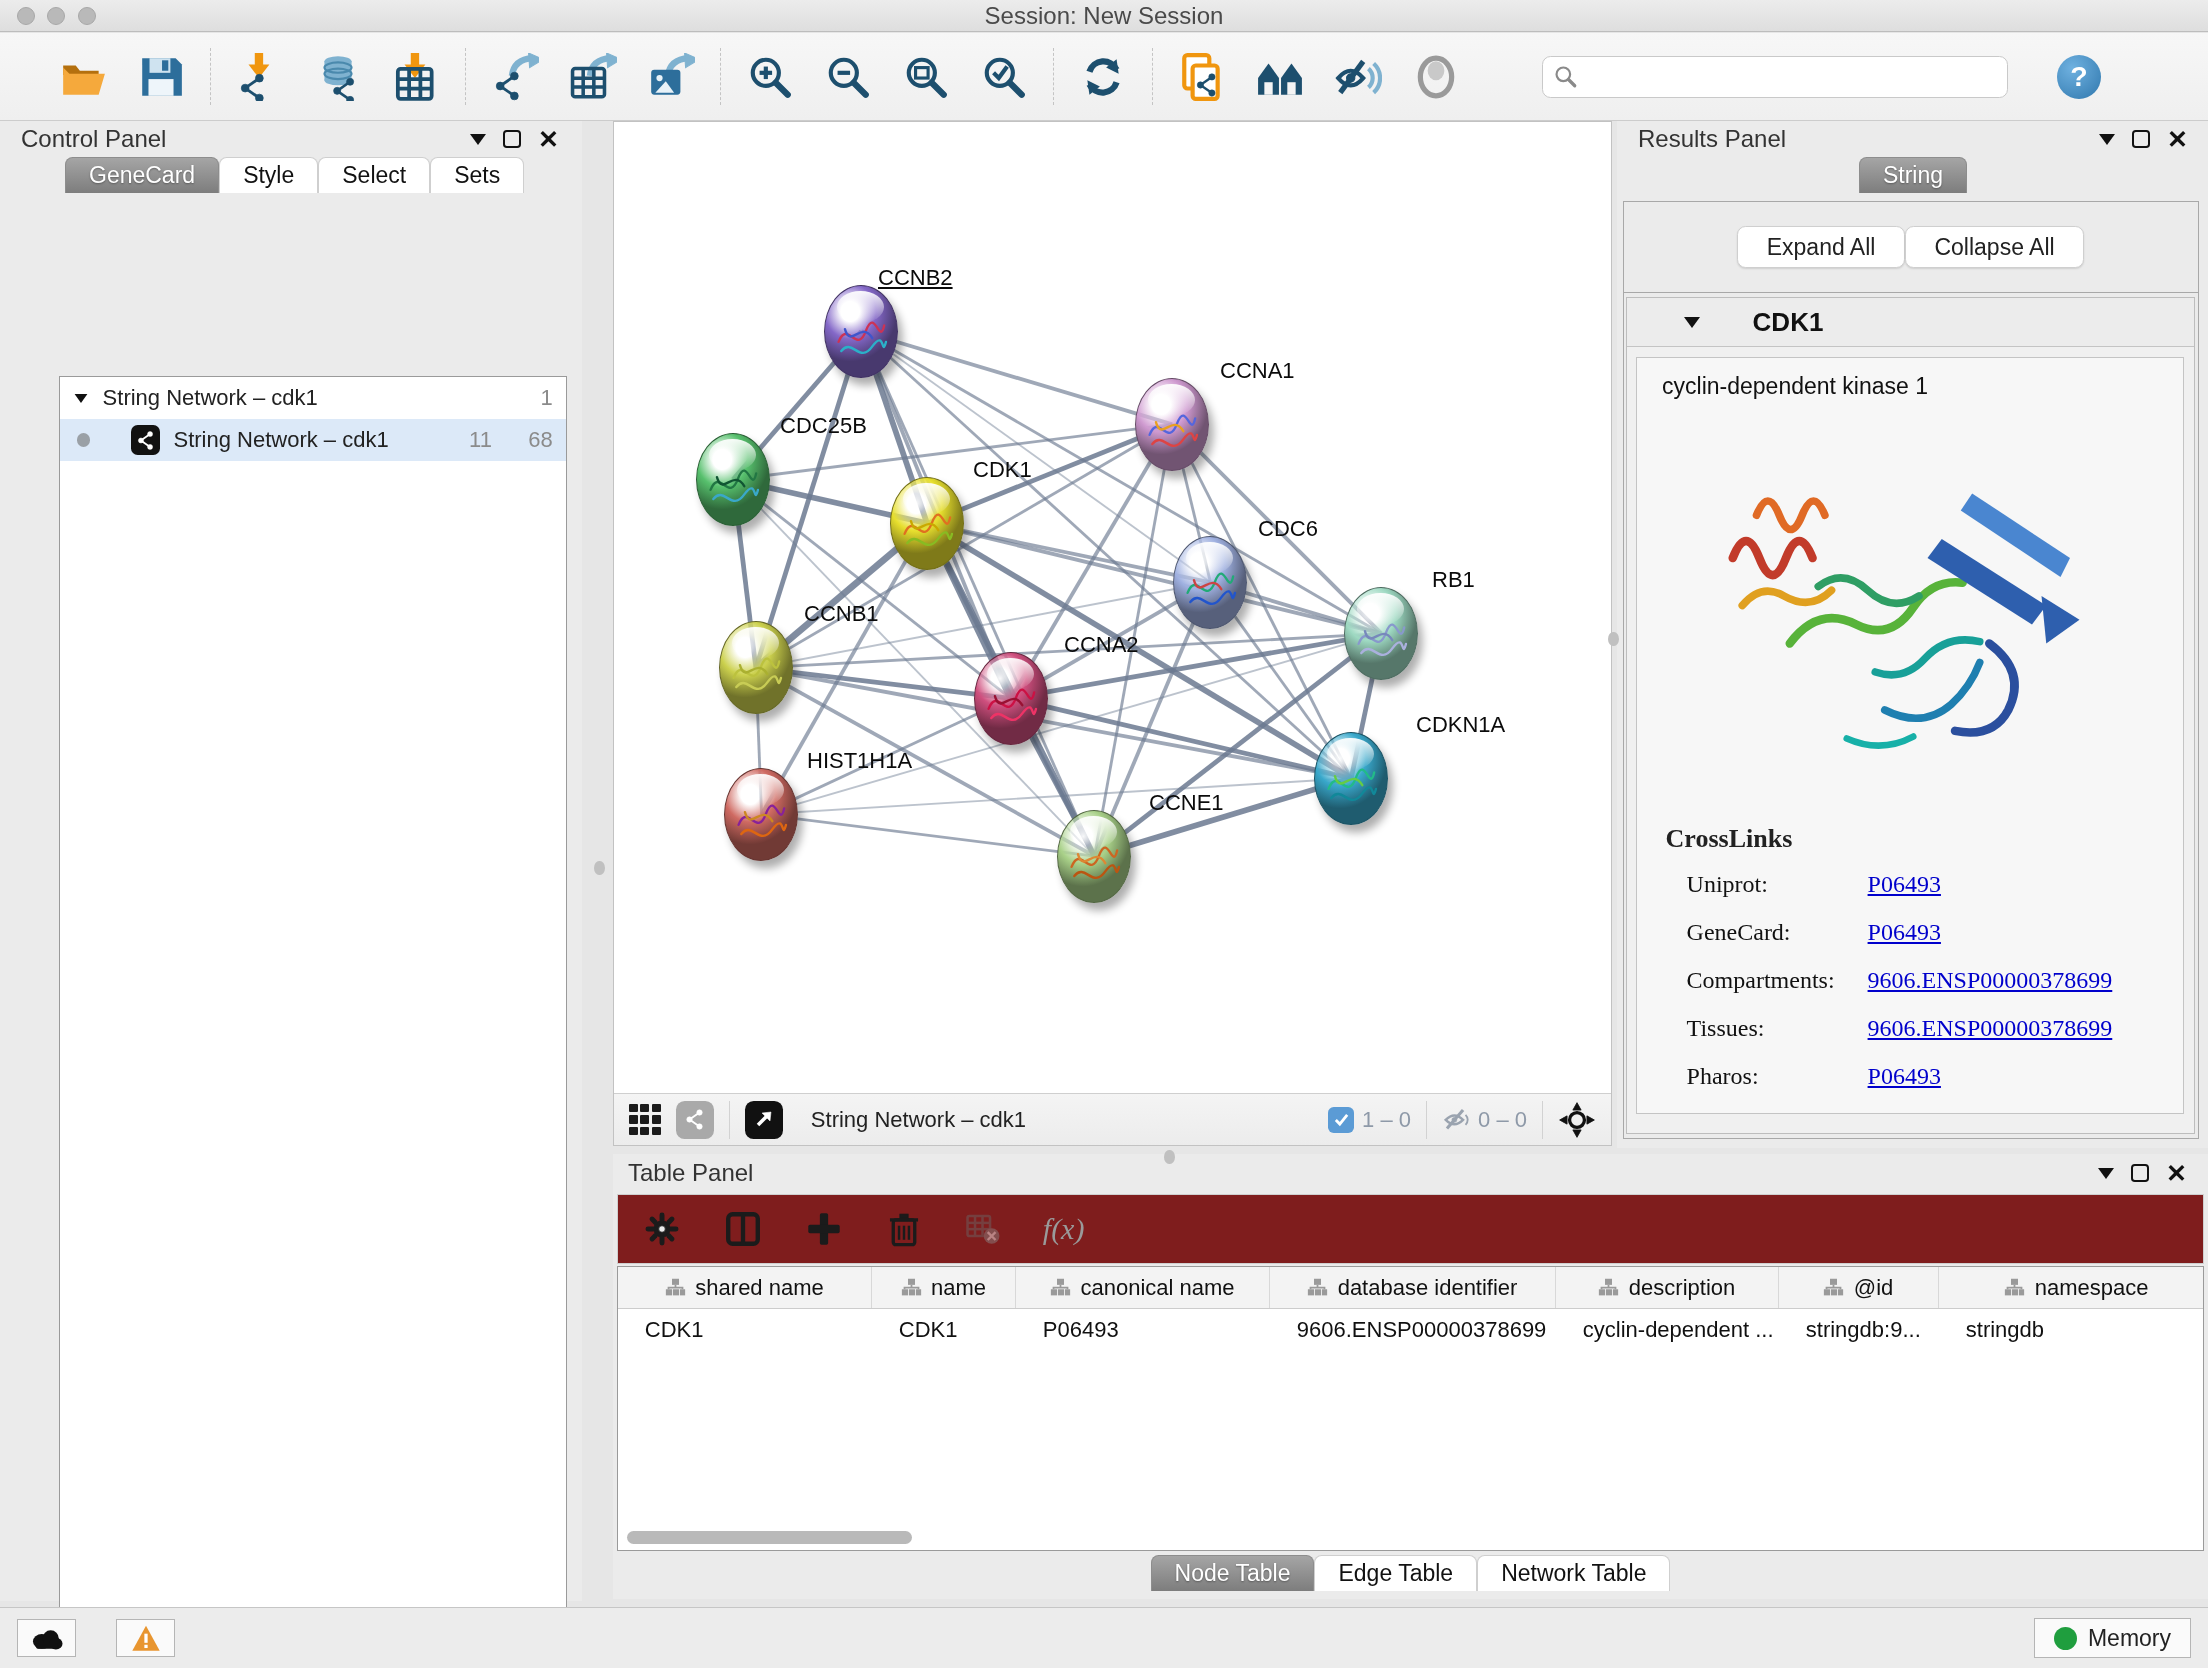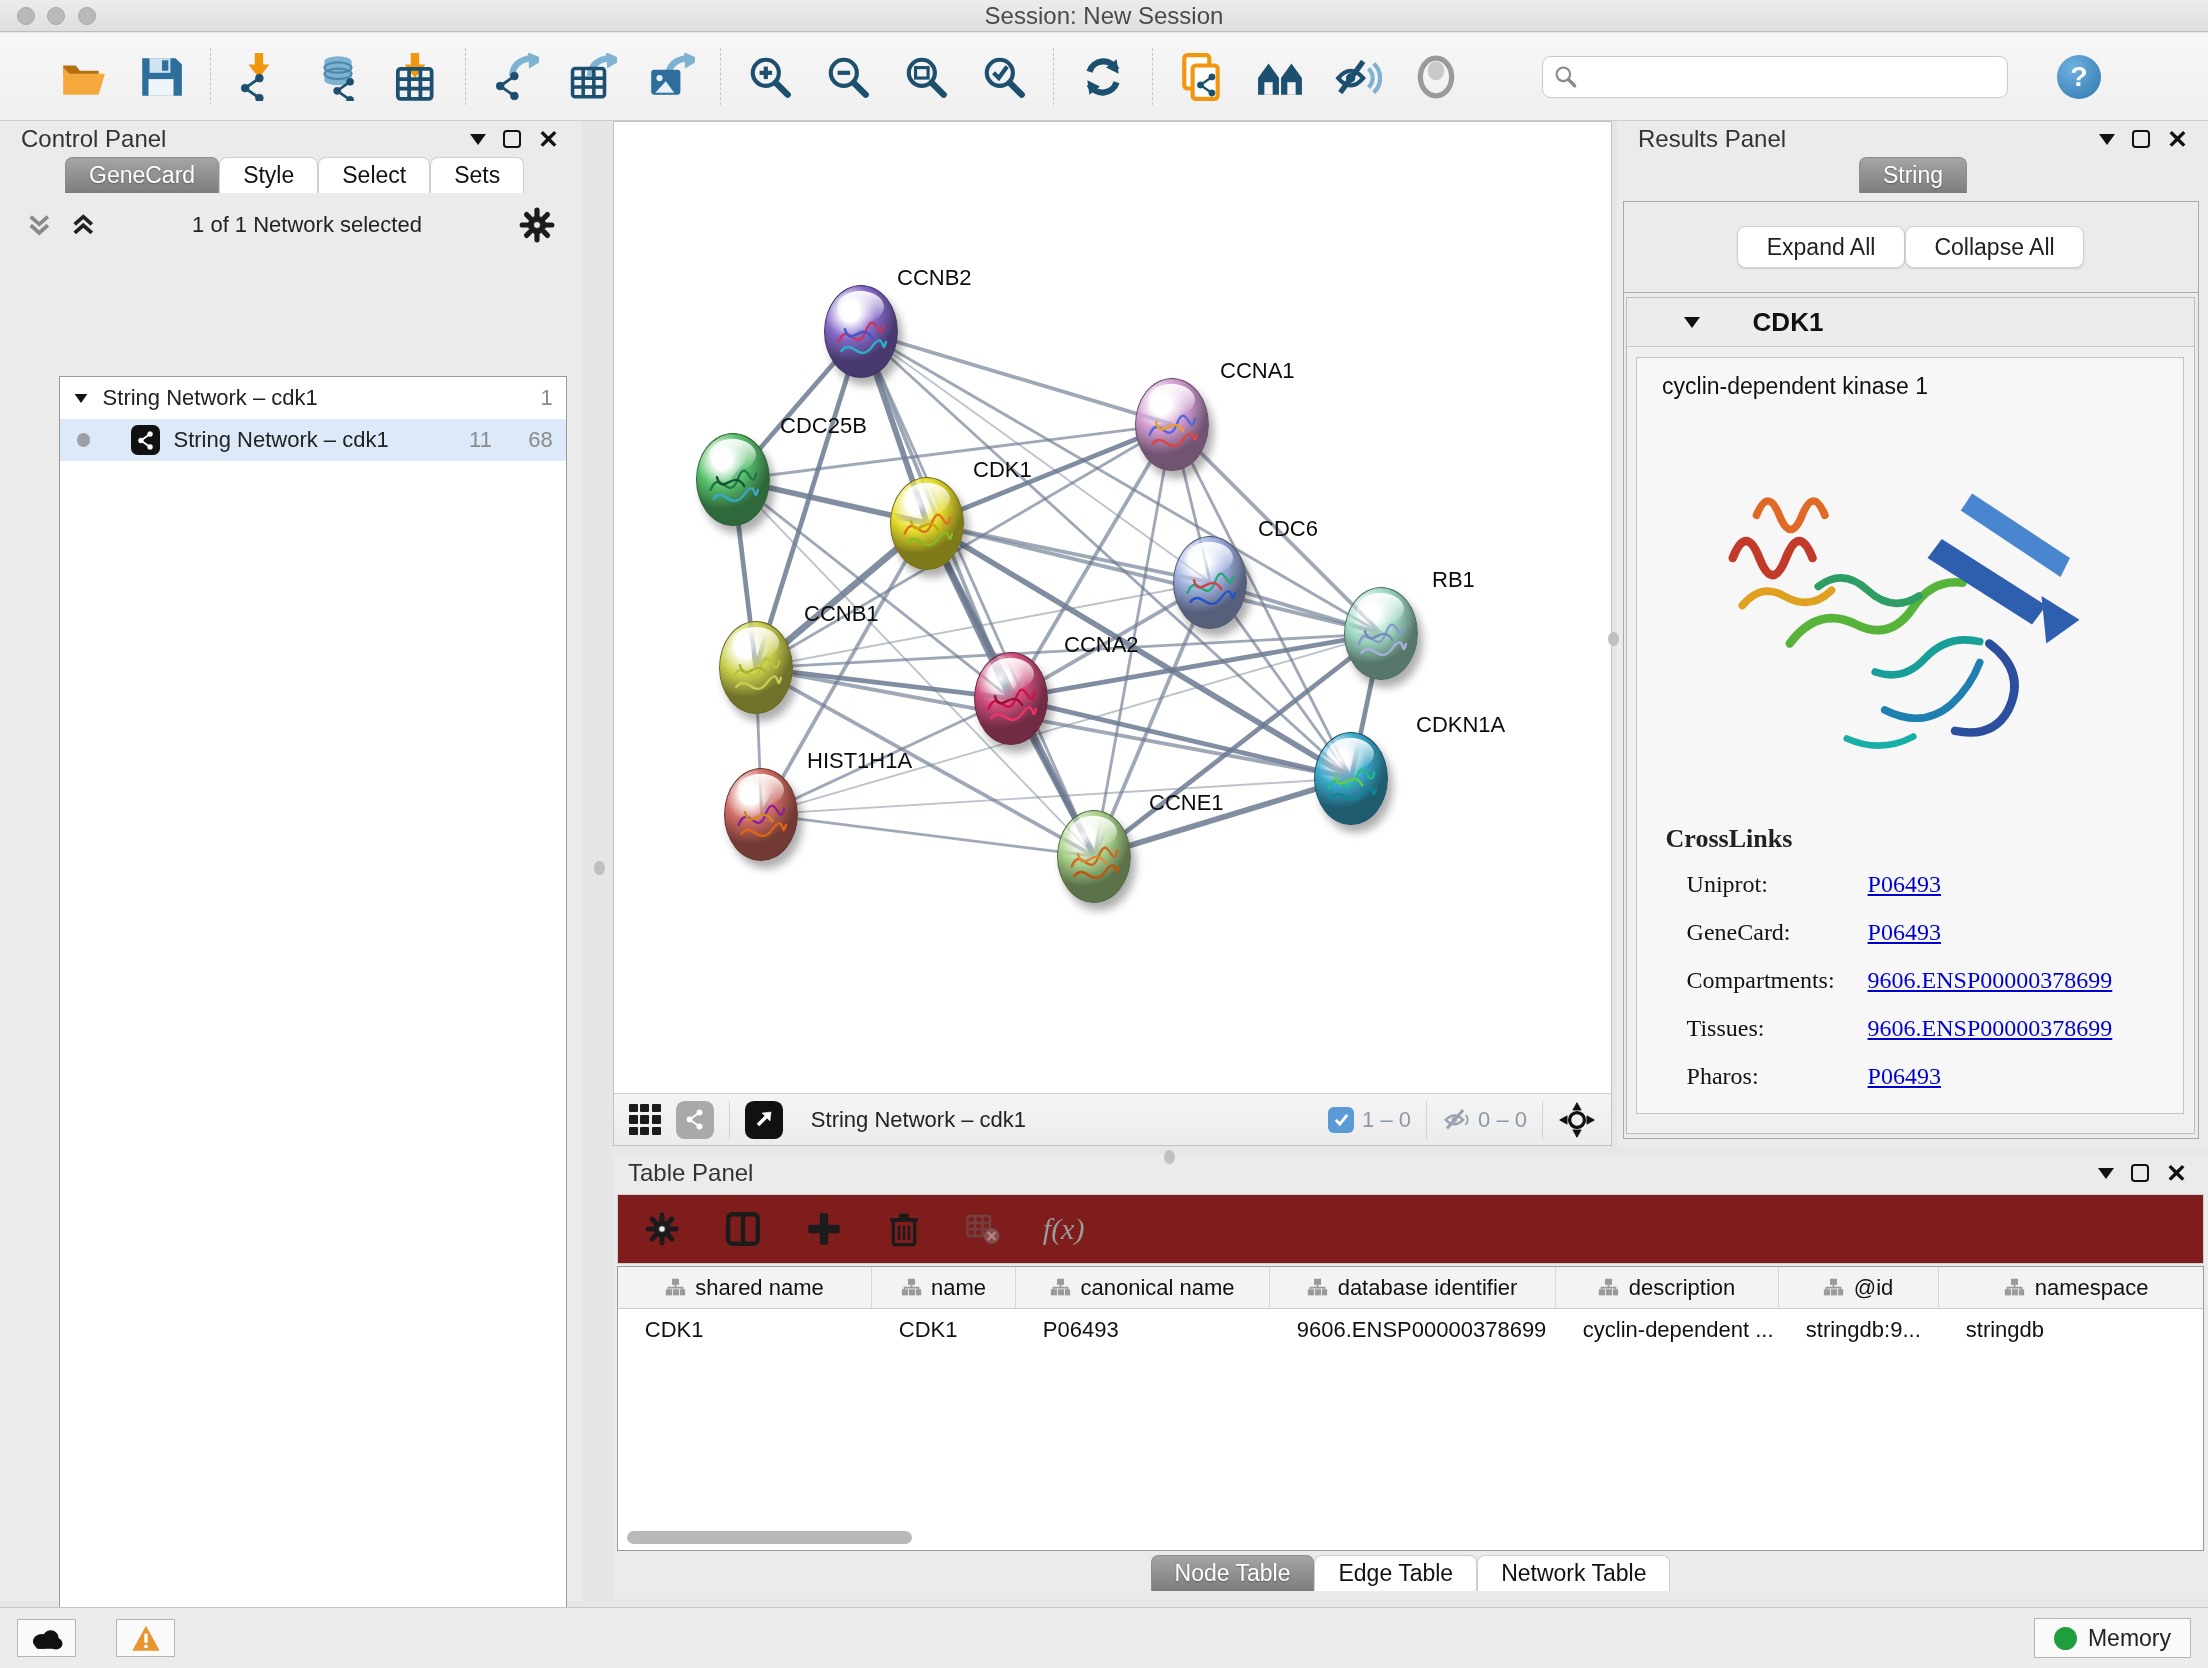--- a/index.html
+++ b/index.html
@@ -371,34 +371,20 @@
       <span class="wb-tri"></span>
       <span class="wb-float"></span>
       <span class="wb-close">✕</span>
     </span>
   </div>
   <div class="cp-tabs">
     <div class="tab active">GeneCard</div>
     <div class="tab">Style</div>
     <div class="tab">Select</div>
     <div class="tab">Sets</div>
-  </div>
-  <div class="cp-toolbar">
-    <svg width="28.5" height="28.5" viewBox="0 0 30 30" fill="none" stroke="#8a8a8a" stroke-width="4">
-        <polyline points="6,6 15,14 24,6"></polyline>
-        <polyline points="6,15 15,23 24,15"></polyline>
-      </svg>
-    <svg width="28.5" height="28.5" viewBox="0 0 30 30" style="margin-left:15px" fill="none" stroke="#222" stroke-width="4">
-        <polyline points="6,14 15,6 24,14"></polyline>
-        <polyline points="6,23 15,15 24,23"></polyline>
-      </svg>
-    <span class="cp-status">1 of 1 Network selected</span>
-    <svg width="40" height="40" viewBox="0 0 46 46" fill="#1b1b1b" stroke="#1b1b1b">
-        <use href="#gear16"></use>
-      </svg>
   </div>
   <div class="tree-box">
     <div class="tree-row">
       <span class="wb-tri" style="transform:scale(.8)"></span>
       <span>String Network – cdk1</span>
       <span class="count">1</span>
     </div>
     <div class="tree-row selected">
       <span class="tree-dot"></span>
       <span class="share-badge" style="margin-left:27px">
@@ -466,21 +452,21 @@
         <line x1="807" y1="538" x2="155" y2="728" stroke="#6b7990" stroke-width="2" stroke-opacity="0.45"></line>
       </svg>
       <div class="pnode" style="left: 210px; top: 163px; background: radial-gradient(65% 55% at 35% 28%, rgba(255, 255, 255, 0.92) 0%, rgba(255, 255, 255, 0.35) 20%, rgb(132, 104, 200) 55%, rgb(72, 57, 110) 100%); border: 1px solid rgb(66, 52, 100);">
         <div class="gloss"></div>
         <svg viewBox="0 0 60 50" fill="none">
           <path d="M5 30 C 15 5, 25 45, 35 18 S 50 35, 55 12" stroke="#cc3355" stroke-width="2.6" stroke-linecap="round"></path>
           <path d="M8 40 C 20 25, 28 55, 42 35 S 52 48, 57 30" stroke="#2bb0c8" stroke-width="2.6" stroke-linecap="round"></path>
           <path d="M12 16 C 18 38, 30 6, 42 26" stroke="#3f55cc" stroke-width="2.6" stroke-linecap="round"></path>
         </svg>
       </div>
-      <span class="nlabel" style="left: 283px; top: 143px;">CCNB2</span>
+      <span class="nlabel" style="left: 264px; top: 143px; text-decoration: underline;">CCNB2</span>
       <div class="pnode" style="left: 521px; top: 256px; background: radial-gradient(65% 55% at 35% 28%, rgba(255, 255, 255, 0.92) 0%, rgba(255, 255, 255, 0.35) 20%, rgb(207, 154, 208) 55%, rgb(113, 84, 114) 100%); border: 1px solid rgb(103, 77, 104);">
         <div class="gloss"></div>
         <svg viewBox="0 0 60 50" fill="none">
           <path d="M5 30 C 15 5, 25 45, 35 18 S 50 35, 55 12" stroke="#5566dd" stroke-width="2.6" stroke-linecap="round"></path>
           <path d="M8 40 C 20 25, 28 55, 42 35 S 52 48, 57 30" stroke="#dd4444" stroke-width="2.6" stroke-linecap="round"></path>
           <path d="M12 16 C 18 38, 30 6, 42 26" stroke="#e8a020" stroke-width="2.6" stroke-linecap="round"></path>
         </svg>
       </div>
       <span class="nlabel" style="left: 606px; top: 236px;">CCNA1</span>
       <div class="pnode" style="left: 82px; top: 311px; background: radial-gradient(65% 55% at 35% 28%, rgba(255, 255, 255, 0.92) 0%, rgba(255, 255, 255, 0.35) 20%, rgb(87, 192, 109) 55%, rgb(47, 105, 59) 100%); border: 1px solid rgb(43, 96, 54);">

